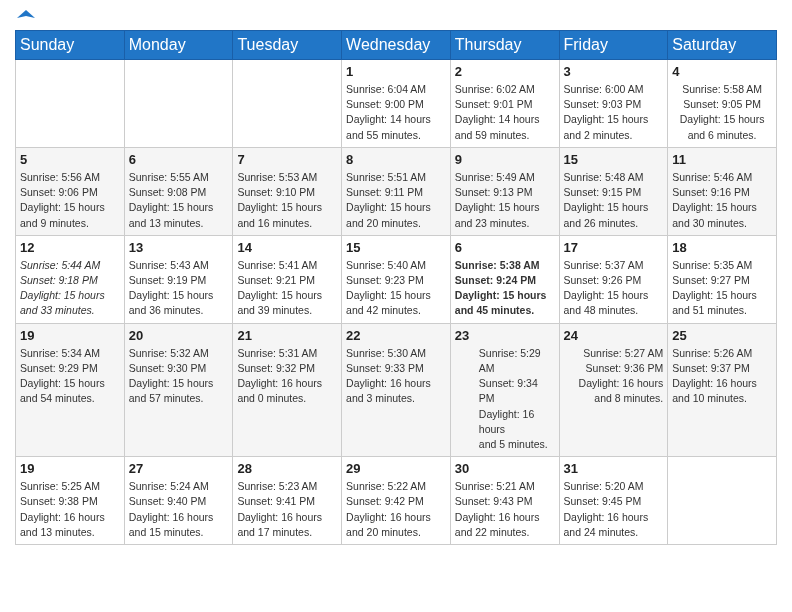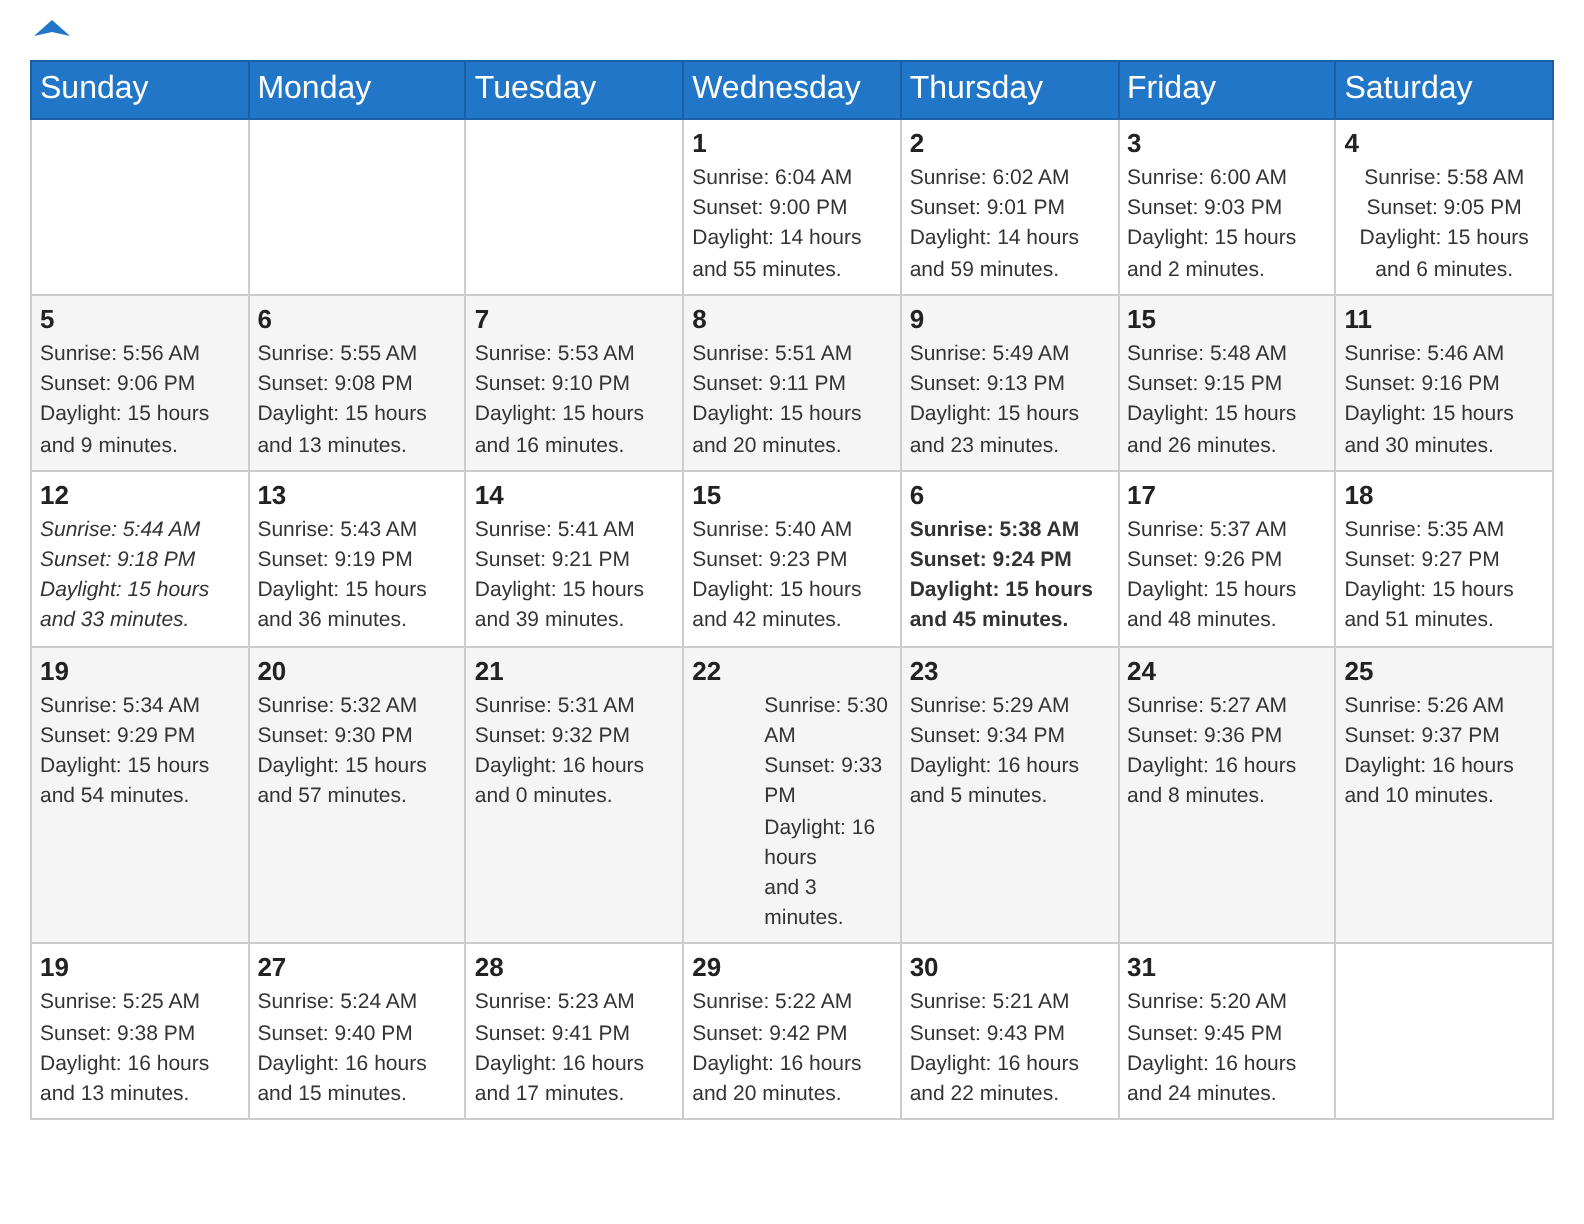--- a/index.html
+++ b/index.html
@@ -260,35 +260,35 @@
         </td>
         <td>
           <div class="day-num">21</div>
           <div class="day-info" style="white-space: pre-line;">Sunrise: 5:31 AM
 Sunset: 9:32 PM
 Daylight: 16 hours
 and 0 minutes.</div>
         </td>
         <td>
           <div class="day-num">22</div>
-          <div class="day-info" style="white-space: pre-line; margin-left: 36px;">Sunrise: 5:30 AM
+          <div class="day-info" style="white-space: pre-line;">Sunrise: 5:30 AM
 Sunset: 9:33 PM
 Daylight: 16 hours
 and 3 minutes.</div>
         </td>
         <td>
           <div class="day-num">23</div>
-          <div class="day-info" style="white-space: pre-line;">Sunrise: 5:29 AM
+          <div class="day-info" style="white-space: pre-line; margin-left: 24px;">Sunrise: 5:29 AM
 Sunset: 9:34 PM
 Daylight: 16 hours
 and 5 minutes.</div>
         </td>
         <td>
           <div class="day-num">24</div>
-          <div class="day-info" style="white-space: pre-line;">Sunrise: 5:27 AM
+          <div class="day-info" style="white-space: pre-line; text-align: right;">Sunrise: 5:27 AM
 Sunset: 9:36 PM
 Daylight: 16 hours
 and 8 minutes.</div>
         </td>
         <td>
           <div class="day-num">25</div>
           <div class="day-info" style="white-space: pre-line;">Sunrise: 5:26 AM
 Sunset: 9:37 PM
 Daylight: 16 hours
 and 10 minutes.</div>

